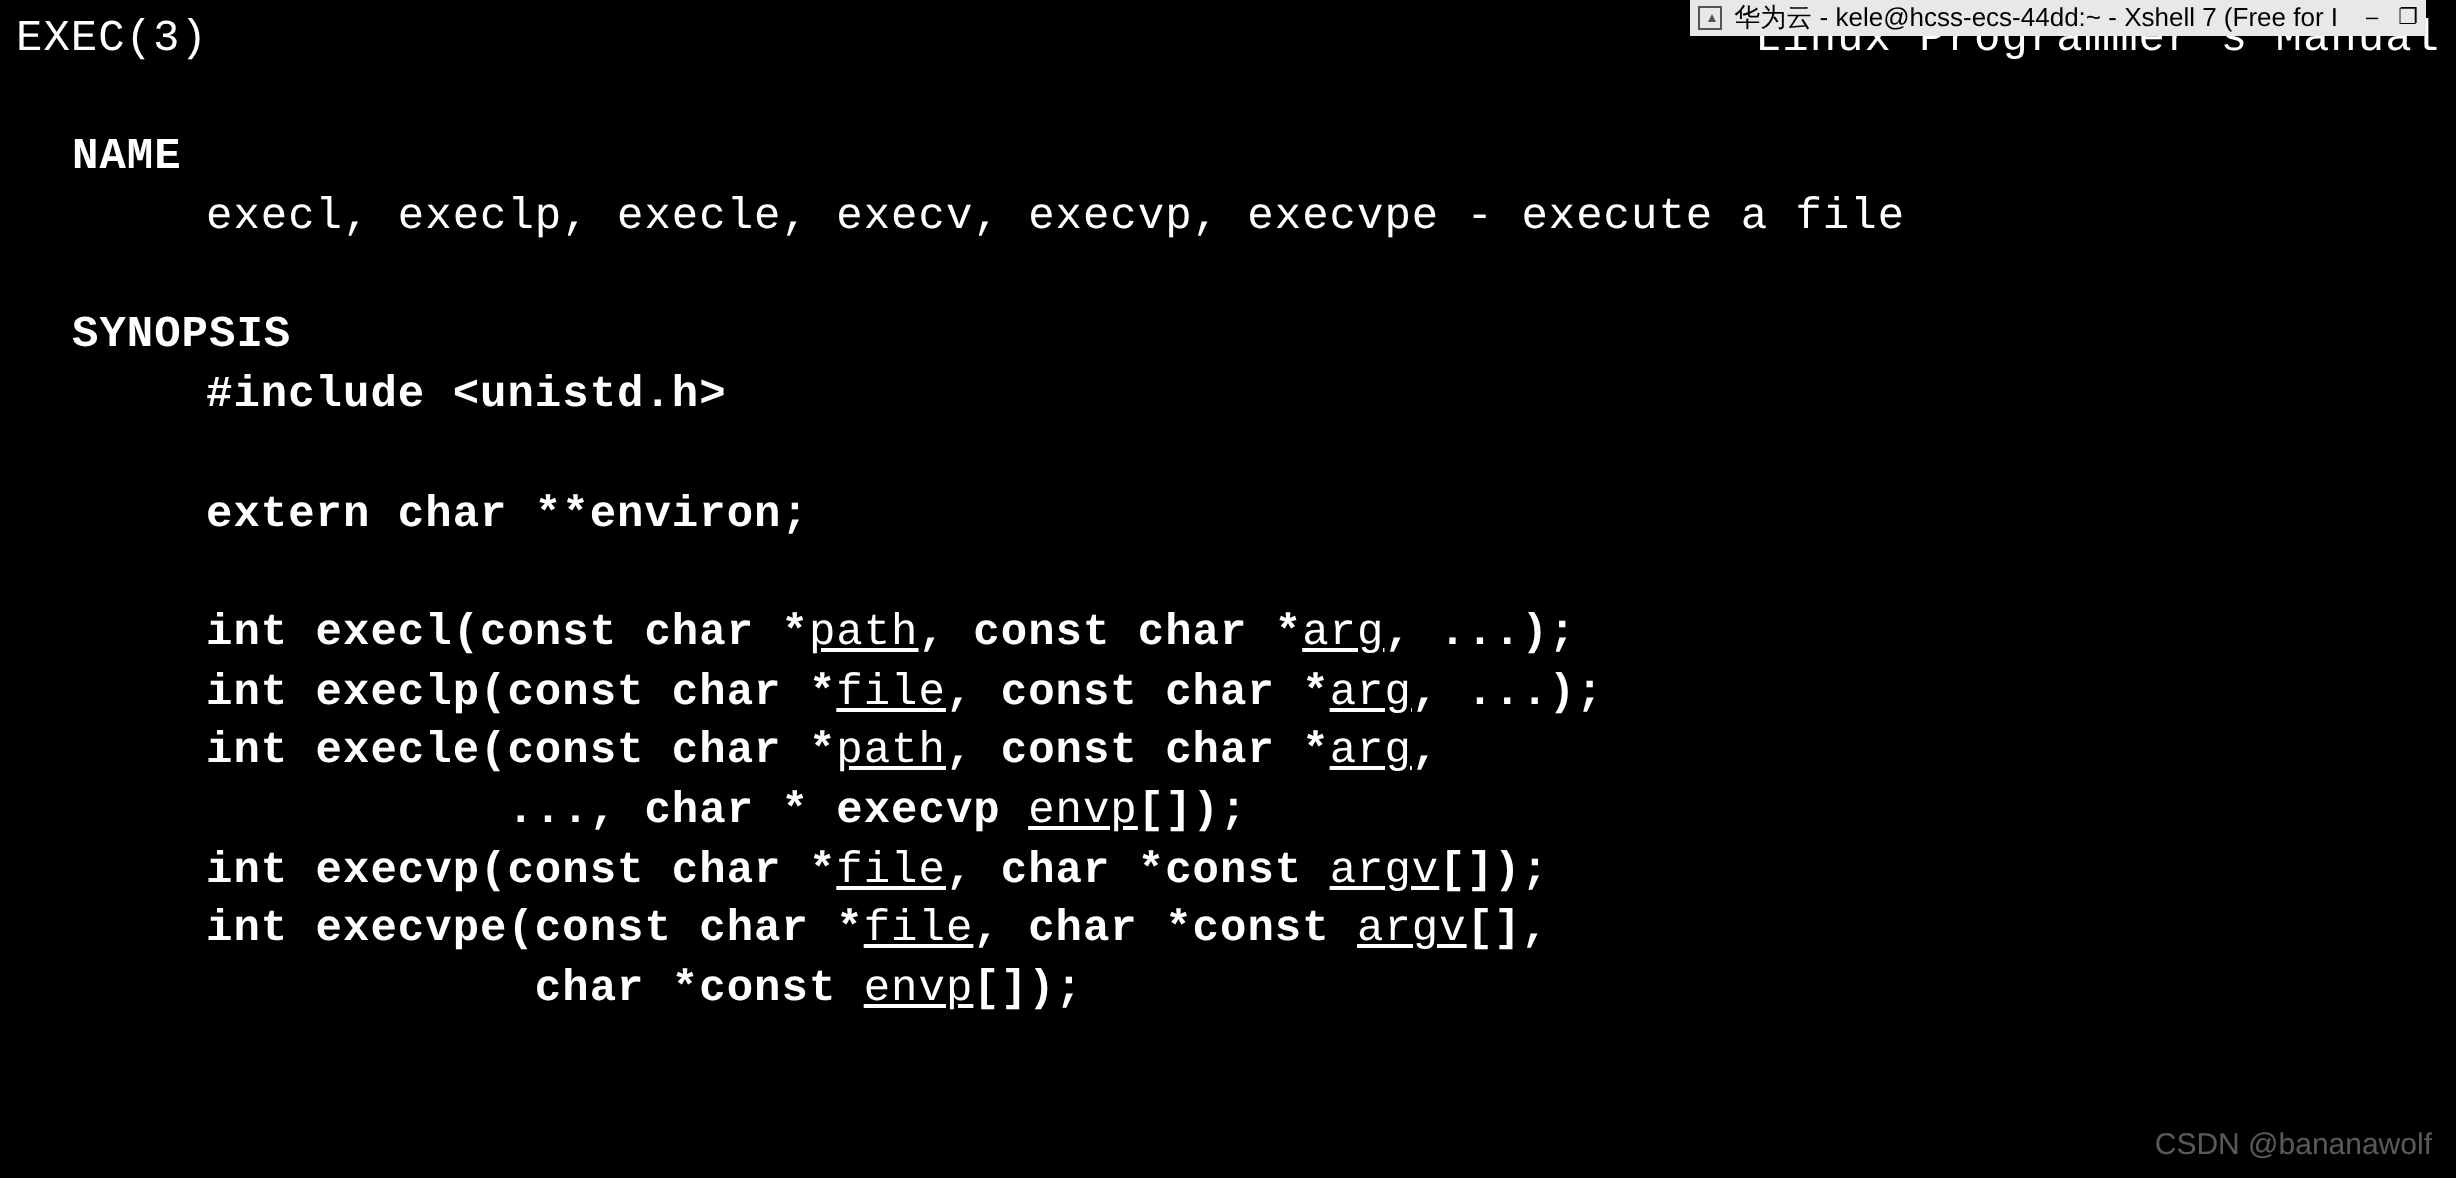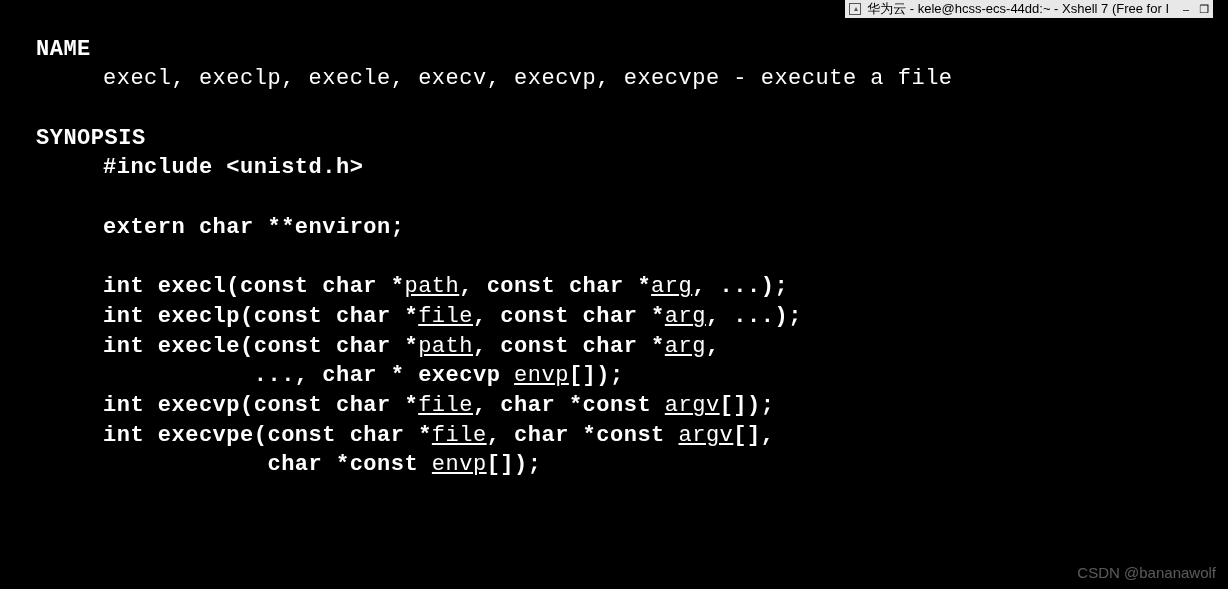--- a/index.html
+++ b/index.html
@@ -101,20 +101,24 @@
 <div class="titlebar">
   <span class="titlebar-icon"></span>
   <span>华为云 - kele@hcss-ecs-44dd:~ - Xshell 7 (Free for I</span>
   <span class="titlebar-controls">
     <span>–</span>
     <span>❐</span>
   </span>
 </div>
 
 <div class="content">
+  <div class="header-row">
+    <span>EXEC(3)</span>
+    <span class="manual-right">Linux Programmer's Manual</span>
+  </div>
 
   <div class="blank-line"></div>
 
   <div class="section-heading">NAME</div>
   <div class="indented">execl, execlp, execle, execv, execvp, execvpe - execute a file</div>
 
   <div class="blank-line"></div>
 
   <div class="section-heading">SYNOPSIS</div>
   <div class="indented bold">#include &lt;unistd.h&gt;</div>

